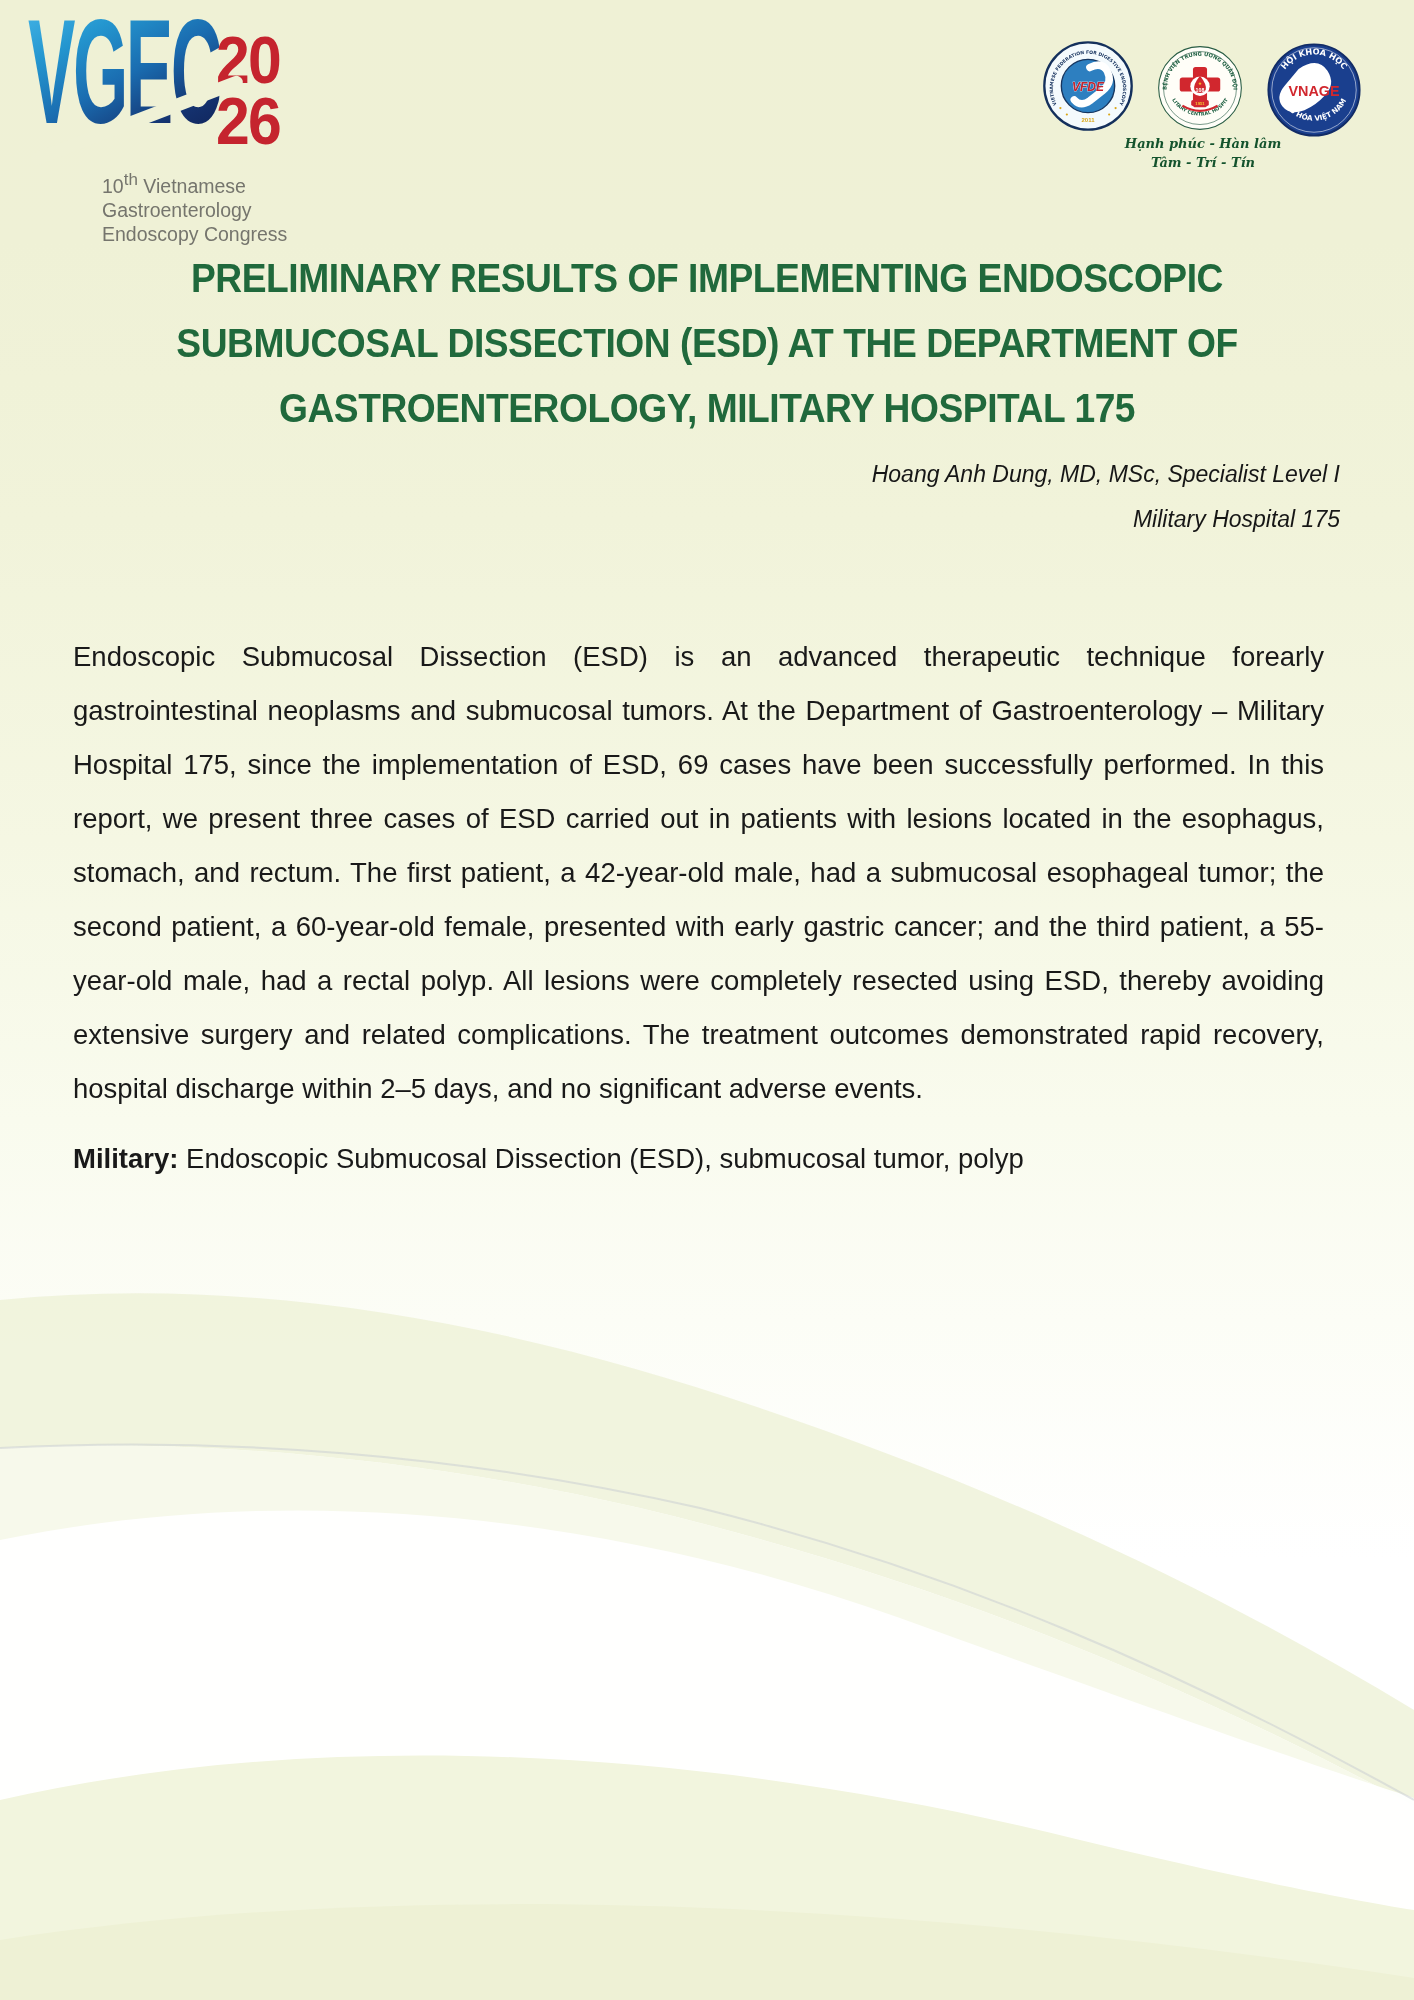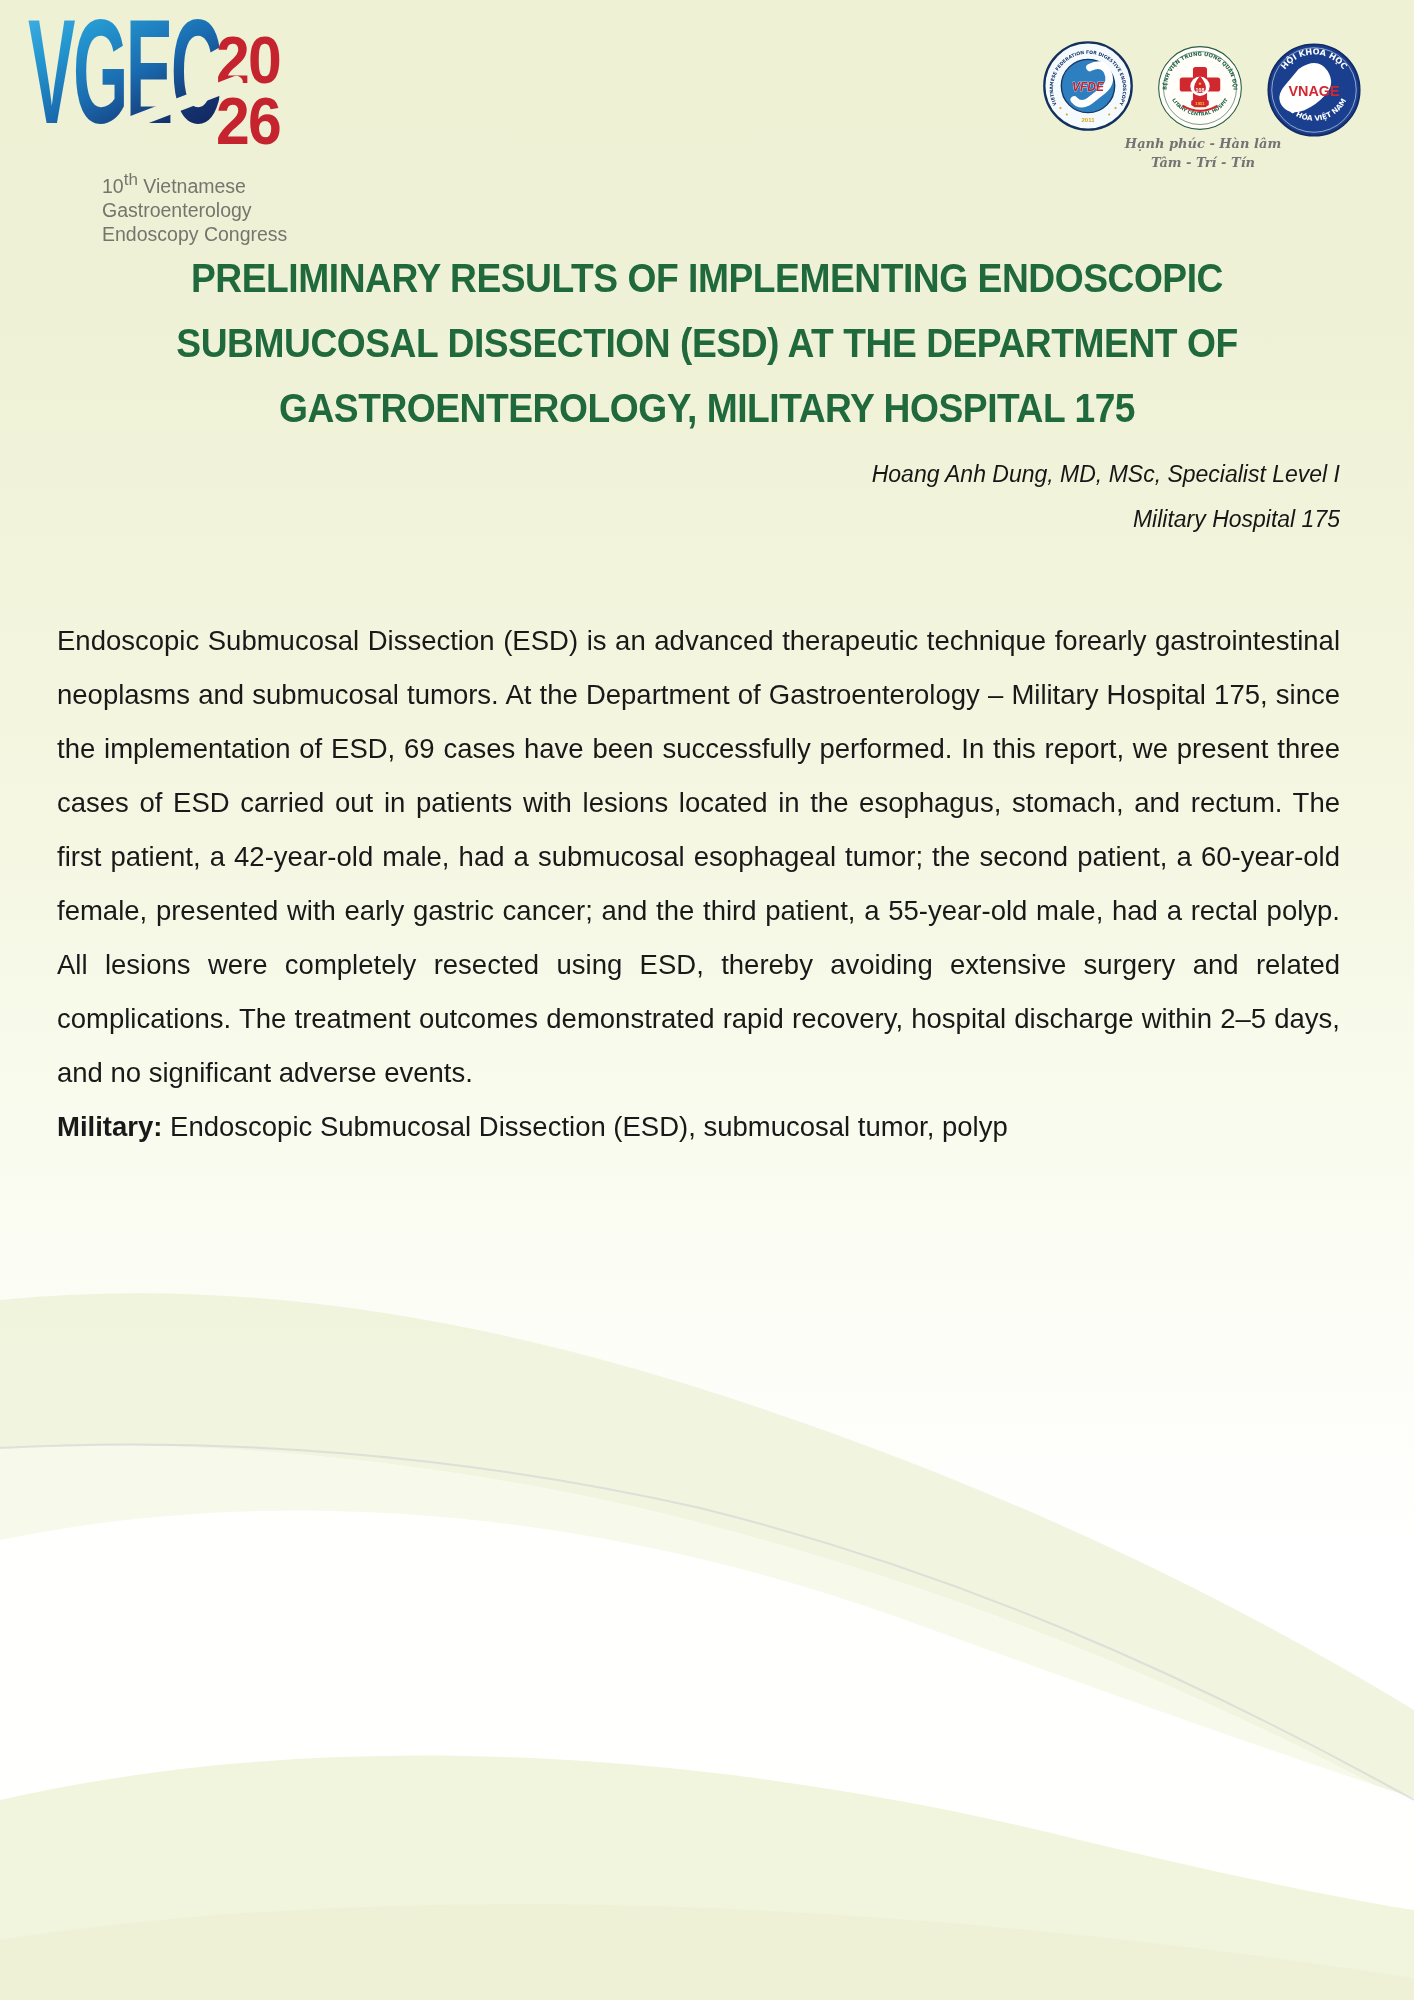--- a/index.html
+++ b/index.html
@@ -23,35 +23,35 @@
              font-size:66px;line-height:61px;letter-spacing:-2px;transform:scaleX(.92);transform-origin:left top;}
   .vgec-year span{display:block;}
   .vgec-caption{position:absolute;left:74px;top:150px;color:#75756d;font-size:19.5px;line-height:24px;}
   .vgec-caption sup{font-size:17px;margin-top:32px;}
 
   
   .plogo{position:absolute;}
   .plogo svg{display:block;}
   .motto{position:absolute;left:1106px;top:134px;width:194px;text-align:center;
          font-family:"DejaVu Serif",serif;font-style:italic;font-weight:bold;
-         color:#737373;font-size:13px;line-height:19px;}
+         color:#14532d;font-size:13px;line-height:19px;}
 
   
   .title{position:absolute;top:246px;left:0;width:1414px;text-align:center;color:#20693c;
          font-weight:700;font-size:40px;line-height:65px;letter-spacing:-.5px;
          transform:scaleX(.93);transform-origin:center top;}
 
   
   .byline{position:absolute;top:452px;left:0;width:1340px;text-align:right;
           font-style:italic;font-size:23px;line-height:45px;color:#161616;}
 
   
   .abstract{position:absolute;top:614px;left:57px;width:1283px;color:#191919;
             font-size:27.5px;line-height:54px;}
-  .abstract p{margin:0;text-align:justify;}
+  .abstract p{margin:16px;text-align:justify;}
   .abstract p.kw{text-align:left;}
   .abstract .kwlabel{font-weight:700;}
 
   .ringtext{font-family:"DejaVu Sans",sans-serif;}
 </style>
 </head>
 <body>
 
 <div class="page">
 

